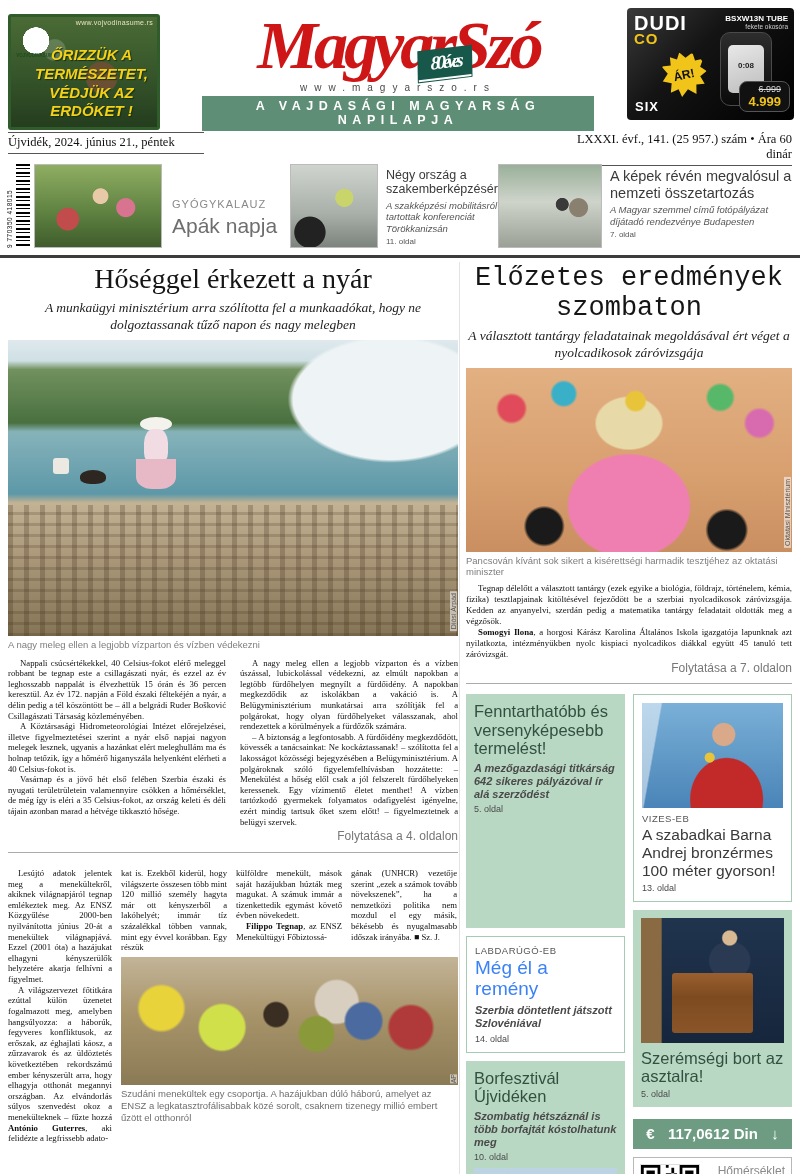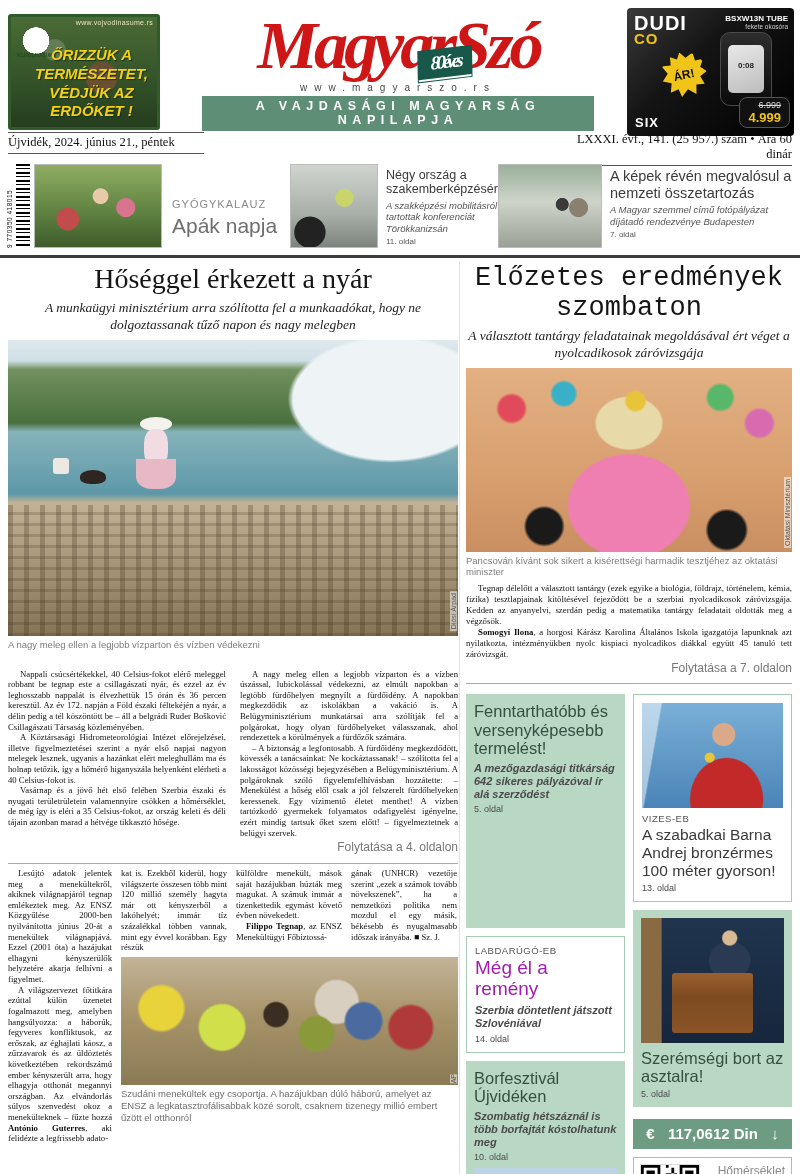--- a/index.html
+++ b/index.html
@@ -40,21 +40,21 @@
   .badge {
     position:absolute; right:24%; top:54%; background:#17584a; color:#fff;
     font-family:"Liberation Serif", serif; font-style:italic; font-size:19px;
     padding:1px 12px 3px 12px; transform:rotate(-7deg) skewX(-6deg);
     border-bottom:2px solid #fff; box-shadow:0 0 0 1px #17584a; white-space:nowrap;
   }
   .mast-url { font-size:10px; color:#4a4a4a; letter-spacing:7px; margin-top:-6px; }
   .mast-tagline { margin-top:3px; background:#5e8e76; color:#fff; font-weight:bold;
     font-size:12.5px; letter-spacing:5.5px; padding:3px 0 4px 0; }
   .ad-right {
-    position:absolute; left:627px; top:8px; width:167px; height:128px;
+    position:absolute; left:627px; top:8px; width:167px; height:112px;
     background:linear-gradient(135deg,#3a3a3a 0%, #141414 40%, #000 100%);
     border-radius:4px; color:#fff; overflow:hidden;
   }
   .dudi-brand { position:absolute; left:7px; top:6px; font-weight:bold; line-height:.9; }
   .dudi-top { font-size:20px; letter-spacing:1px; color:#fff; }
   .dudi-bottom { font-size:15px; color:#f0c419; letter-spacing:1px; }
   .ad-model { position:absolute; right:6px; top:6px; text-align:right; }
   .ad-model-name { font-size:8px; font-weight:bold; }
   .ad-model-desc { font-size:6.5px; color:#cfcfcf; }
   .watch { position:absolute; right:22px; top:24px; width:52px; height:74px;
@@ -129,21 +129,21 @@
       repeating-linear-gradient(0deg, rgba(60,45,25,.2) 0 3px, rgba(0,0,0,0) 3px 11px); }
   .fig-person { position:absolute; left:27%; top:26%; width:52px; height:90px; }
   .fig-hat { position:absolute; left:10px; top:0; width:32px; height:14px; background:#f4f2ec; border-radius:50%; }
   .fig-torso { position:absolute; left:14px; top:12px; width:24px; height:34px; background:#f0dce2; border-radius:40% 40% 30% 30%; }
   .fig-skirt { position:absolute; left:6px; top:42px; width:40px; height:30px; background:#e7b9c6; border-radius:0 0 40% 40%; }
   .fig-dog { position:absolute; left:16%; top:44%; width:26px; height:14px; background:#2e2620; border-radius:50% 50% 40% 40%; }
   .fig-bag { position:absolute; left:10%; top:40%; width:16px; height:16px; background:#ece9e2; border-radius:3px; }
   .vcredit { position:absolute; right:1px; bottom:4px; font-size:7px; color:#555;
     writing-mode:vertical-rl; transform:rotate(180deg); background:rgba(255,255,255,.55); padding:2px 0; }
   .caption { font-size:9.5px; color:#7d7d7d; margin-top:3px; }
-  .body2col { display:flex; gap:14px; margin-top:19px; }
+  .body2col { display:flex; gap:14px; margin-top:8px; }
   .bcol { width:218px; font-family:"Liberation Serif", serif; font-size:8.7px;
     line-height:1.22; text-align:justify; color:#111; }
   .bcol p { text-indent:12px; }
   .cont { text-align:right; font-size:12px; color:#777; font-family:"Liberation Sans", sans-serif; margin-top:2px; }
   .hrule { border-bottom:1px solid #aaa; margin-top:8px; }
   
   .bottom-article { position:absolute; left:8px; top:860px; width:450px; }
   .headline2 { font-family:"Liberation Serif", serif; font-size:25px; color:#151515;
     text-align:center; line-height:1.1; }
   .ba-grid { display:flex; gap:9px; margin-top:8px; }
@@ -182,21 +182,21 @@
   .rbody { font-family:"Liberation Serif", serif; font-size:8.8px; line-height:1.24;
     text-align:justify; color:#111; margin-top:6px; }
   .rbody p { text-indent:12px; }
   
   .sidebar { display:flex; gap:8px; margin-top:10px; }
   .sb-col { width:159px; display:flex; flex-direction:column; gap:8px; }
   .box { padding:8px; }
   .box.green { background:#b9d8c4; }
   .box.white { background:#fff; border:1px solid #a5cbb3; }
   .sb-title { font-size:16.5px; color:#33503f; line-height:1.12; }
-  .sb-title-lg { font-size:19px; color:#a21caf; line-height:1.1; margin-top:2px; }
+  .sb-title-lg { font-size:19px; color:#3b82f6; line-height:1.1; margin-top:2px; }
   .sb-title-md { font-size:15.5px; color:#3a3a3a; line-height:1.15; margin-top:2px; }
   .sb-sub { font-size:11px; font-style:italic; color:#4a4a4a; line-height:1.2; margin-top:4px;font-weight:bold; }
   .sb-kicker { font-size:9.5px; color:#555; letter-spacing:.5px; }
   .sb-page { font-size:9px; color:#4a4a4a; margin-top:3px; }
   .sb-photo { margin-top:6px; }
   .photo-meeting { height:100px; background:
       radial-gradient(circle at 50% 78%, #c23b3b 0 7%, rgba(0,0,0,0) 8%),
       radial-gradient(circle at 42% 80%, #f0ecdf 0 6%, rgba(0,0,0,0) 7%),
       radial-gradient(circle at 16% 55%, #2a2a2a 0 9%, rgba(0,0,0,0) 10%),
       radial-gradient(circle at 45% 48%, #d87f8f 0 7%, rgba(0,0,0,0) 8%),

